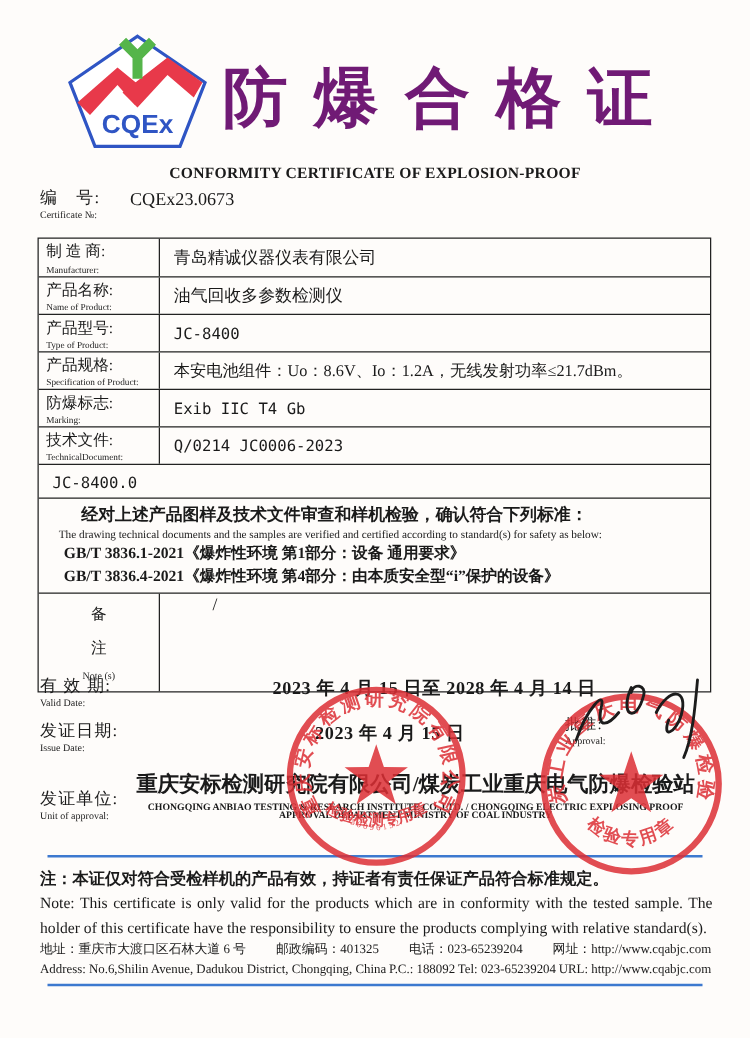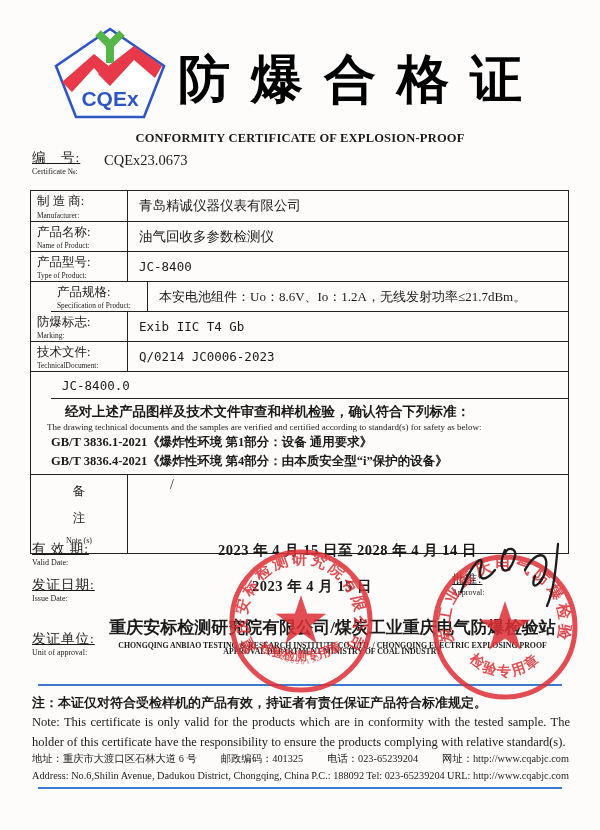--- a/index.html
+++ b/index.html
@@ -1,38 +1,38 @@
 <!DOCTYPE html>
 <html><head>
 <meta charset="utf-8">
 <style>
   html,body{margin:0;padding:0;}
   body{width:600px;height:830px;background:#ffffff;font-family:"Liberation Serif",serif;color:#1a1a1a;}
   .page{position:relative;width:600px;height:830px;background:#fefcfa;overflow:hidden;}
 
   
   .logo{position:absolute;left:52px;top:26px;width:116px;height:94px;}
-  .title-cn{position:absolute;left:178px;top:50px;font-size:52px;line-height:60px;font-weight:900;color:#000000;letter-spacing:21px;white-space:nowrap;}
+  .title-cn{position:absolute;left:178px;top:50px;font-size:52px;line-height:60px;font-weight:900;color:#701a75;letter-spacing:21px;white-space:nowrap;}
   .title-en{position:absolute;left:0;top:131px;width:600px;text-align:center;font-size:12.5px;font-weight:bold;letter-spacing:0.2px;}
 
   .certno{position:absolute;left:32px;top:149px;}
-  .lab-cn{font-size:13.5px;letter-spacing:1px;text-decoration:underline;}
+  .lab-cn{font-size:13.5px;letter-spacing:1px;}
   .lab-en{font-size:8px;margin-top:0px;}
   .certno-val{position:absolute;left:104px;top:152px;font-size:14.5px;}
 
   
   .ctable{position:absolute;left:30px;top:190px;width:539px;border:1.5px solid #222;box-sizing:border-box;background:transparent;}
   .trow{display:flex;border-bottom:1.2px solid #222;box-sizing:border-box;}
   .trow:last-child{border-bottom:none;}
   .tl{width:97px;min-width:97px;border-right:1.2px solid #222;padding:2px 4px 1px 6px;box-sizing:border-box;display:flex;flex-direction:column;justify-content:space-between;}
   .tl .cn{font-size:12.5px;}
   .tl .en{font-size:7.4px;}
   .tv{flex:1;padding:2px 6px 2px 11px;display:flex;align-items:center;font-size:13.5px;}
   .mono{font-family:"DejaVu Sans Mono",monospace;font-size:12.5px;}
-  .h31{min-height:31px;} .h30{min-height:30px;} .h28{min-height:28px;} .h27{min-height:27px;margin-left:20px;} .h26{min-height:26px;}
+  .h31{min-height:31px;} .h30{min-height:30px;} .h28{min-height:28px;} .h27{min-height:27px;} .h26{min-height:26px;}
 
   .std-cell{padding:4px 8px 4px 8px;}
   .std-cn{font-size:13.5px;font-weight:600;padding-left:26px;}
   .std-en{font-size:9px;padding-left:8px;margin-top:1px;text-align:right;}
   .std-item{font-size:12.5px;font-weight:600;padding-left:12px;margin-top:2px;}
 
   .note-row{min-height:78px;}
   .note-lab{display:flex;flex-direction:column;align-items:center;justify-content:space-between;padding:8px 4px;}
   .note-lab .cn{font-size:12.5px;}
   .note-lab .en{font-size:8px;}

